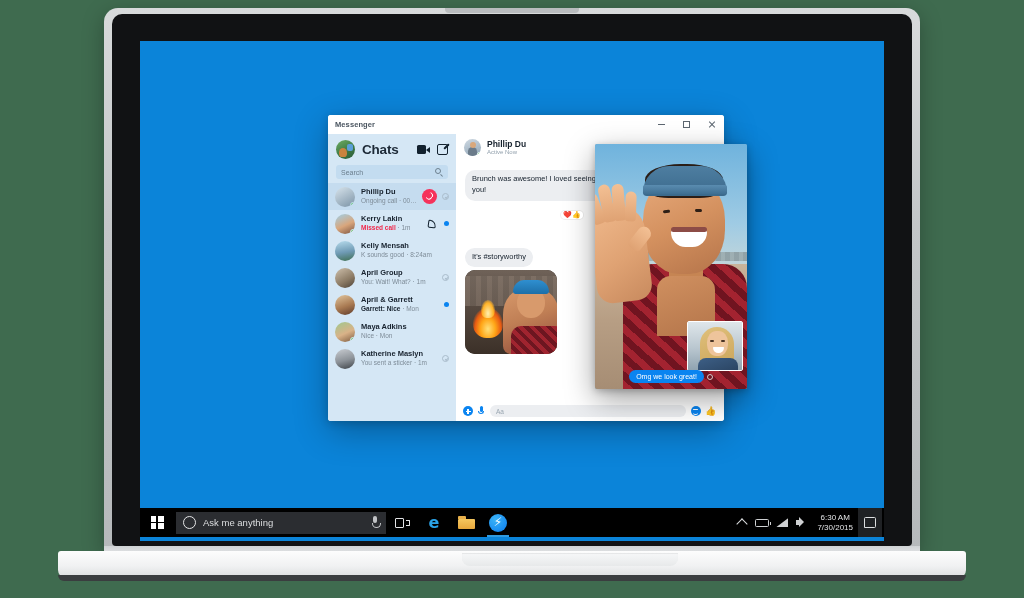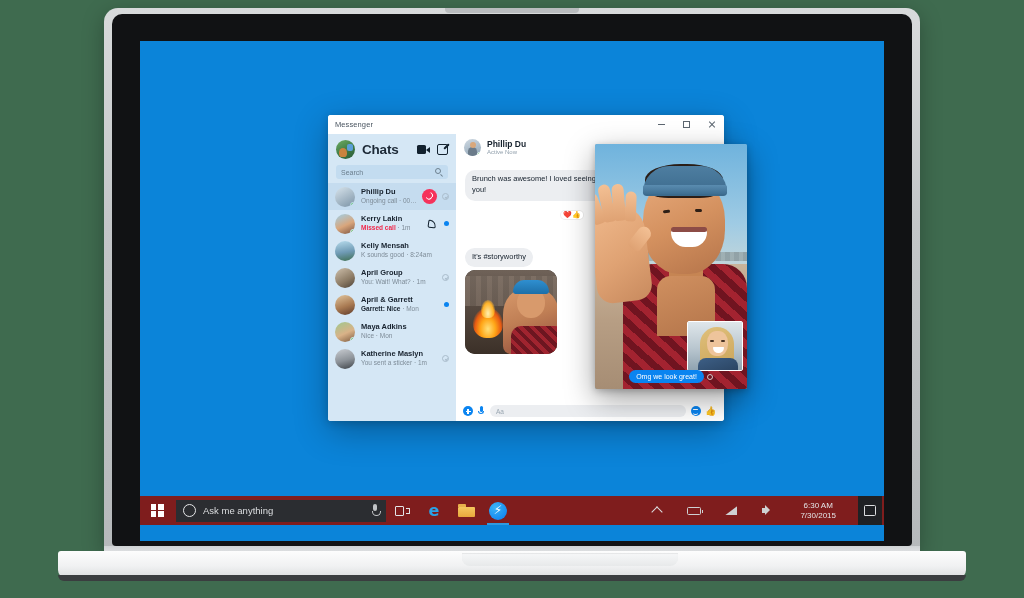--- a/index.html
+++ b/index.html
@@ -47,22 +47,22 @@
   .lid-top-nub{
     position:absolute;left:445px;top:8px;width:134px;height:5px;
     background:#b9bcbe;border-radius:0 0 4px 4px;
   }
 
   
   .wallpaper{position:absolute;inset:0;background:#0b84d9;}
 
   
   .taskbar{
-    position:absolute;left:0;bottom:16px;width:744px;height:29px;
-    background:#7f1d1d;display:flex;align-items:center;
+    position:absolute;left:0;bottom:4px;width:744px;height:29px;
+    background:#000000;display:flex;align-items:center;
   }
   .start-btn{
     width:34px;height:29px;display:flex;align-items:center;justify-content:center;
   }
   .win-logo{width:13px;height:13px;display:grid;grid-template-columns:1fr 1fr;
     grid-template-rows:1fr 1fr;gap:1.6px;}
   .win-logo i{background:#ffffff;display:block;}
   .cortana{
     width:210px;height:22px;background:#2b2d31;display:flex;align-items:center;
     margin-left:2px;padding:0 6px 0 7px;box-sizing:border-box;
@@ -93,21 +93,21 @@
   .folder-ico:before{content:"";position:absolute;left:0;top:0;width:8px;height:3px;
     background:#e8b04b;border-radius:1px 1px 0 0;}
   .folder-ico:after{content:"";position:absolute;left:0;top:2.5px;width:17px;height:10.5px;
     background:linear-gradient(180deg,#f5c75f,#e8a83c);border-radius:1px;}
   .msgr-tb{width:18px;height:18px;border-radius:50%;
     background:radial-gradient(circle at 35% 30%,#3ab3f6,#0a7cf0);
     display:flex;align-items:center;justify-content:center;}
   .msgr-tb span{color:#fff;font-size:12px;line-height:1;transform:translateY(-1px);}
   .tb-active:after{content:"";position:absolute;left:5px;bottom:0;width:22px;height:2px;
     background:#2f9ae0;}
-  .tray{margin-left:auto;display:flex;align-items:center;height:29px;padding-right:2px;gap:17px;}
+  .tray{margin-left:auto;display:flex;align-items:center;height:29px;padding-right:2px;}
   .tray-ico{width:20px;height:29px;display:flex;align-items:center;justify-content:center;
     color:#dcdee0;font-size:9px;}
   .chev{width:7px;height:7px;border-left:1.3px solid #dcdee0;border-top:1.3px solid #dcdee0;
     transform:rotate(45deg);margin-top:3px;}
   .net-ico{width:12px;height:9px;background:#cfd1d3;
     clip-path:polygon(0 100%,100% 100%,100% 0);}
   .batt-ico{width:14px;height:8px;border:1.3px solid #cfd1d3;border-radius:1.5px;
     position:relative;box-sizing:border-box;}
   .batt-ico:after{content:"";position:absolute;right:-3px;top:2px;width:1.6px;height:3px;
     background:#cfd1d3;}
@@ -128,21 +128,21 @@
     position:absolute;left:188px;top:74px;width:396px;height:306px;
     background:#ffffff;border-radius:3px;
     box-shadow:0 10px 34px rgba(0,0,0,.30),0 2px 8px rgba(0,0,0,.18);
     overflow:hidden;display:flex;flex-direction:column;
   }
   .msgr-titlebar{
     height:19px;background:#ffffff;display:flex;align-items:center;
     position:relative;flex:0 0 auto;
   }
   .msgr-title-text{
-    font-size:7.5px;color:#4a5560;padding-left:7px;letter-spacing:.1px;
+    font-size:7.5px;color:#4a5560;padding-left:7px;letter-spacing:.1px;font-weight:bold;
   }
   .win-ctrls{margin-left:auto;display:flex;height:19px;}
   .win-ctrl{width:25px;height:19px;display:flex;align-items:center;justify-content:center;}
   .wc-glyph{width:7px;height:7px;border:1px solid #5c6670;box-sizing:border-box;}
   .wc-min{width:7px;height:1px;background:#5c6670;border:none;}
   .wc-close{position:relative;width:8px;height:8px;}
   .wc-close:before,.wc-close:after{content:"";position:absolute;left:0;top:3.5px;
     width:8px;height:1px;background:#5c6670;}
   .wc-close:before{transform:rotate(45deg);} .wc-close:after{transform:rotate(-45deg);}
 

